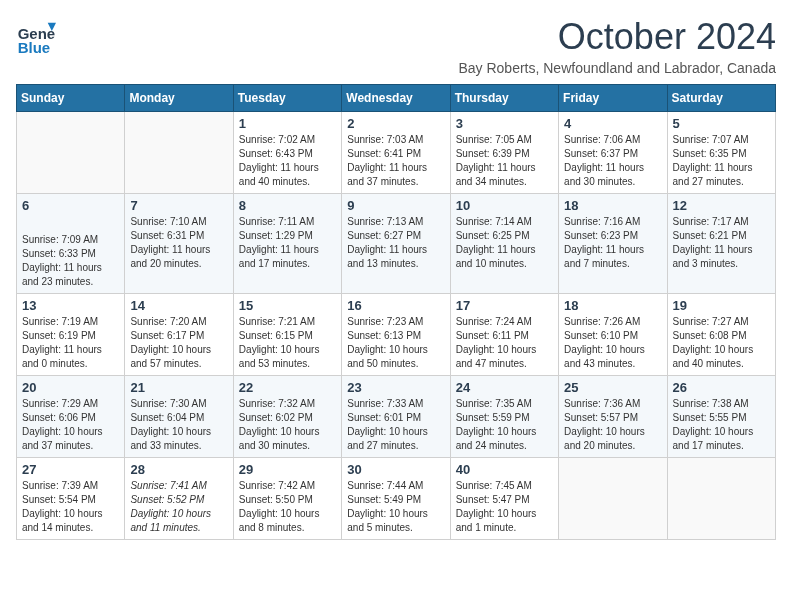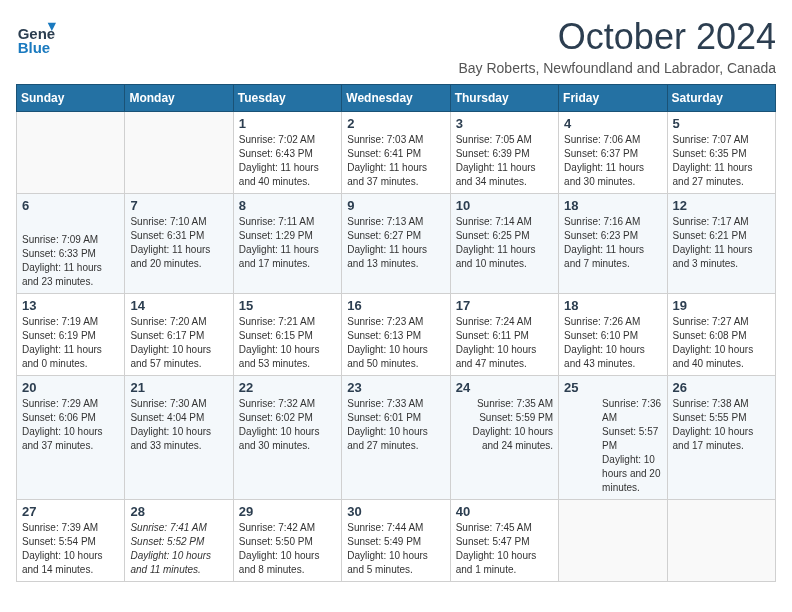--- a/index.html
+++ b/index.html
@@ -234,44 +234,44 @@
       <tr class="row-even">
         <td>
           <div class="day-number">20</div>
           <div class="day-info" style="white-space: pre-line;">Sunrise: 7:29 AM
 Sunset: 6:06 PM
 Daylight: 10 hours and 37 minutes.</div>
         </td>
         <td>
           <div class="day-number">21</div>
           <div class="day-info" style="white-space: pre-line;">Sunrise: 7:30 AM
-Sunset: 4:04 PM
+Sunset: 6:04 PM
 Daylight: 10 hours and 33 minutes.</div>
         </td>
         <td>
           <div class="day-number">22</div>
           <div class="day-info" style="white-space: pre-line;">Sunrise: 7:32 AM
 Sunset: 6:02 PM
 Daylight: 10 hours and 30 minutes.</div>
         </td>
         <td>
           <div class="day-number">23</div>
           <div class="day-info" style="white-space: pre-line;">Sunrise: 7:33 AM
 Sunset: 6:01 PM
 Daylight: 10 hours and 27 minutes.</div>
         </td>
         <td>
           <div class="day-number">24</div>
-          <div class="day-info" style="white-space: pre-line; text-align: right;">Sunrise: 7:35 AM
+          <div class="day-info" style="white-space: pre-line;">Sunrise: 7:35 AM
 Sunset: 5:59 PM
 Daylight: 10 hours and 24 minutes.</div>
         </td>
         <td>
           <div class="day-number">25</div>
-          <div class="day-info" style="white-space: pre-line; margin-left: 38px;">Sunrise: 7:36 AM
+          <div class="day-info" style="white-space: pre-line;">Sunrise: 7:36 AM
 Sunset: 5:57 PM
 Daylight: 10 hours and 20 minutes.</div>
         </td>
         <td>
           <div class="day-number">26</div>
           <div class="day-info" style="white-space: pre-line;">Sunrise: 7:38 AM
 Sunset: 5:55 PM
 Daylight: 10 hours and 17 minutes.</div>
         </td>
       </tr>

